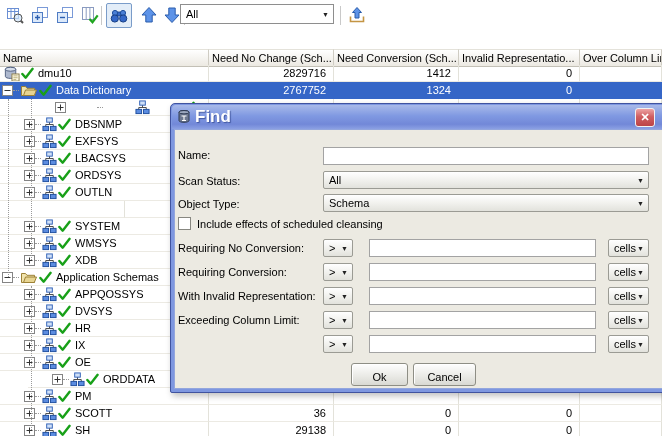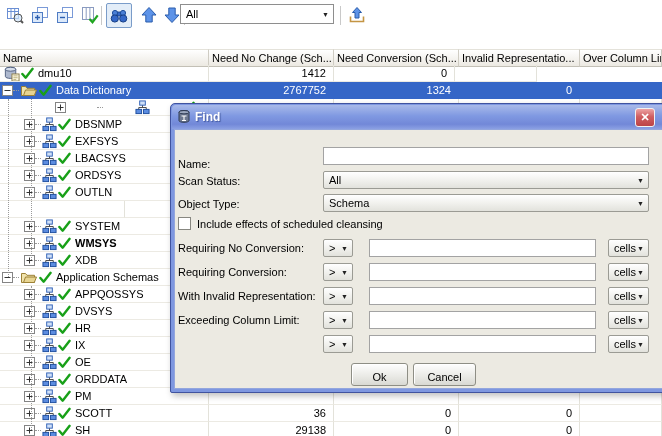--- a/index.html
+++ b/index.html
@@ -43,21 +43,21 @@
   .dialog {
     position:absolute; left:170px; top:103px; width:498px; height:290px; z-index:10;
     background:#7e97e0; border:1px solid #40539f; border-radius:5px 5px 2px 2px;
     box-shadow:2px 3px 6px rgba(0,0,0,.25);
   }
   .dlg-title {
     position:absolute; left:1px; top:1px; right:1px; height:24px; border-radius:4px 4px 0 0;
     background:linear-gradient(#a9bae9, #8099e2 45%, #7288d8 80%, #8ba0e3);
     display:flex; align-items:center; padding-left:5px;
   }
-  .dlg-title-text { color:#fff; font-weight:bold; font-size:12px; margin-left:4px; text-shadow:1px 1px 1px rgba(20,40,110,.55); }
+  .dlg-title-text { color:#fff; font-weight:bold; font-size:17px; margin-left:4px; text-shadow:1px 1px 1px rgba(20,40,110,.55); }
   .dlg-close {
     position:absolute; left:464px; top:4px; width:20px; height:19px; border:1px solid #f2f2f2; border-radius:3px;
     background:linear-gradient(#eda3a4, #d05f62 45%, #bc4346); color:#fff; font-weight:bold; font-size:11px;
     display:flex; align-items:center; justify-content:center; cursor:default;
   }
   .dlg-content { position:absolute; left:3px; right:3px; top:25px; bottom:3px; background:#eceae2; border:1px solid #93a6dd; }
   .dlabel { position:absolute; left:7px; white-space:nowrap; }
   .dfield { border:1px solid #a3a3a3; background:#fff; height:18px; font-family:"Liberation Sans",sans-serif; font-size:11px; padding:0 3px; }
   .combo {
     border:1px solid #9b9b94; border-radius:2px; background:linear-gradient(#ffffff,#f0f0ec 55%,#e2e2dc);
@@ -182,20 +182,21 @@
             <path d="M11 11.5h4.5M11 13.5h4.5M11 15.5h3" stroke="#b0a468" stroke-width=".9" fill="none"></path>
           </svg>
         </span>
         <span class="tcheck">
           <svg width="13" height="13" viewBox="0 0 14 14">
             <path d="M1.5 7.5l3.5 4L12.5 2" fill="none" stroke="#18a018" stroke-width="2.6" stroke-linecap="round" stroke-linejoin="round"></path>
           </svg>
         </span>
         <span class="tlabel">dmu10</span>
       </div>
+      <div class="cell num" style="width: 125px;">2829716</div>
       <div class="cell num" style="width: 125px;">1412</div>
       <div class="cell num" style="width: 121px;">0</div>
       <div class="cell num" style="width: 82px;"></div>
     </div>
     <div class="trow selected">
       <div class="cell name-cell" style="width: 209px;">
         <span class="expander"><svg width="11" height="11" viewBox="0 0 11 11">
             <rect x=".5" y=".5" width="10" height="10" fill="#fff" stroke="#848484"></rect>
             <path d="M2.5 5.5h6" stroke="#333"></path>
           </svg></span>
@@ -414,21 +415,21 @@
           </svg>
         </span>
         <span class="tlabel">SYSTEM</span>
       </div>
       <div class="cell num" style="width: 125px;"></div>
       <div class="cell num" style="width: 125px;"></div>
       <div class="cell num" style="width: 121px;"></div>
       <div class="cell num" style="width: 82px;"></div>
     </div>
     <div class="trow">
-      <div class="cell name-cell" style="width: 209px; font-weight: bold;">
+      <div class="cell name-cell" style="width: 209px;">
         <span class="indent2"></span>
         <span class="expander"><svg width="11" height="11" viewBox="0 0 11 11">
             <rect x=".5" y=".5" width="10" height="10" fill="#fff" stroke="#848484"></rect>
             <path d="M2.5 5.5h6M5.5 2.5v6" stroke="#333"></path>
           </svg></span>
         <span class="connector"></span>
         <span class="ticon">
           <svg width="15" height="15" viewBox="0 0 16 16">
             <path d="M8 5v3M4 11V8h8v3" stroke="#444" fill="none"></path>
             <rect x="5" y="1" width="6" height="4.5" fill="#cfe0f8" stroke="#2d5fb5"></rect>
@@ -635,21 +636,21 @@
           </svg>
         </span>
         <span class="tlabel">OE</span>
       </div>
       <div class="cell num" style="width: 125px;"></div>
       <div class="cell num" style="width: 125px;"></div>
       <div class="cell num" style="width: 121px;"></div>
       <div class="cell num" style="width: 82px;"></div>
     </div>
     <div class="trow">
-      <div class="cell name-cell" style="width: 209px;">
+      <div class="cell name-cell" style="width: 209px; margin-left: 28px;">
         <span class="indent2"></span>
         <span class="expander"><svg width="11" height="11" viewBox="0 0 11 11">
             <rect x=".5" y=".5" width="10" height="10" fill="#fff" stroke="#848484"></rect>
             <path d="M2.5 5.5h6M5.5 2.5v6" stroke="#333"></path>
           </svg></span>
         <span class="connector"></span>
         <span class="ticon">
           <svg width="15" height="15" viewBox="0 0 16 16">
             <path d="M8 5v3M4 11V8h8v3" stroke="#444" fill="none"></path>
             <rect x="5" y="1" width="6" height="4.5" fill="#cfe0f8" stroke="#2d5fb5"></rect>
@@ -762,21 +763,21 @@
           <ellipse cx="7" cy="3.2" rx="5" ry="1.7" fill="#9aa6bd" stroke="#2e3a52"></ellipse>
           <path d="M4.5 7h5M7 7v4.5M5 11.5h4" stroke="#fff" stroke-width="1.1" fill="none"></path>
         </svg></span>
     <span class="dlg-title-text">Find</span>
   </div>
   <div class="dlg-close">
       <span>✕</span>
     </div>
   <div class="dlg-content"></div>
 
-  <span class="dlabel" style="top:54px">Name:</span>
+  <span class="dlabel" style="top:45px">Name:</span>
   <input class="dfield abs" style="left: 152px; top: 43px; width: 326px;">
 
   <span class="dlabel" style="top:71px">Scan Status:</span>
   <div class="combo abs" style="left:152px; top:67px; width:326px;">
     <span>All</span>
     <span class="arrow">▼</span>
   </div>
 
   <span class="dlabel" style="top:94px">Object Type:</span>
   <div class="combo abs" style="left:152px; top:90px; width:326px;">

